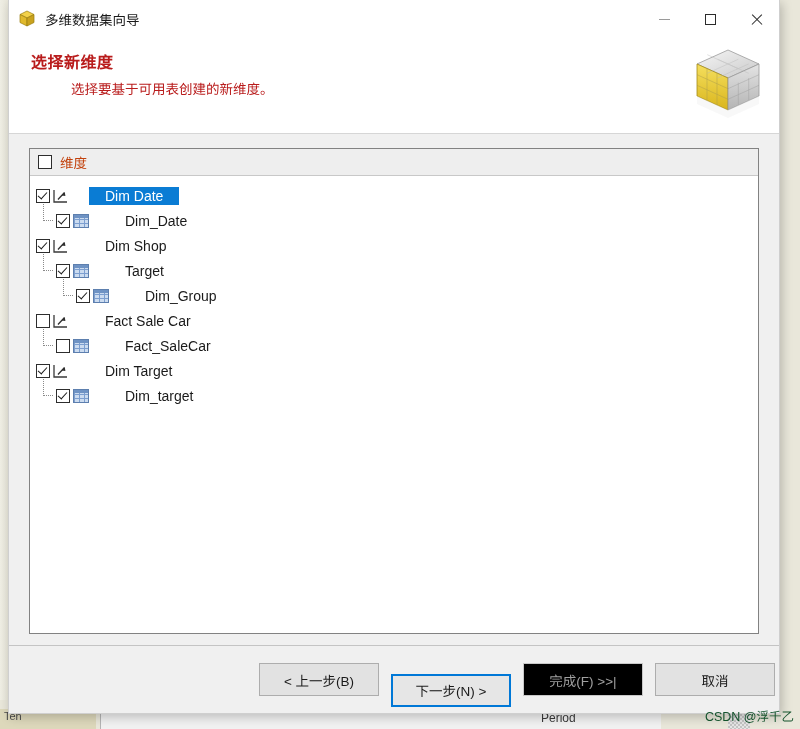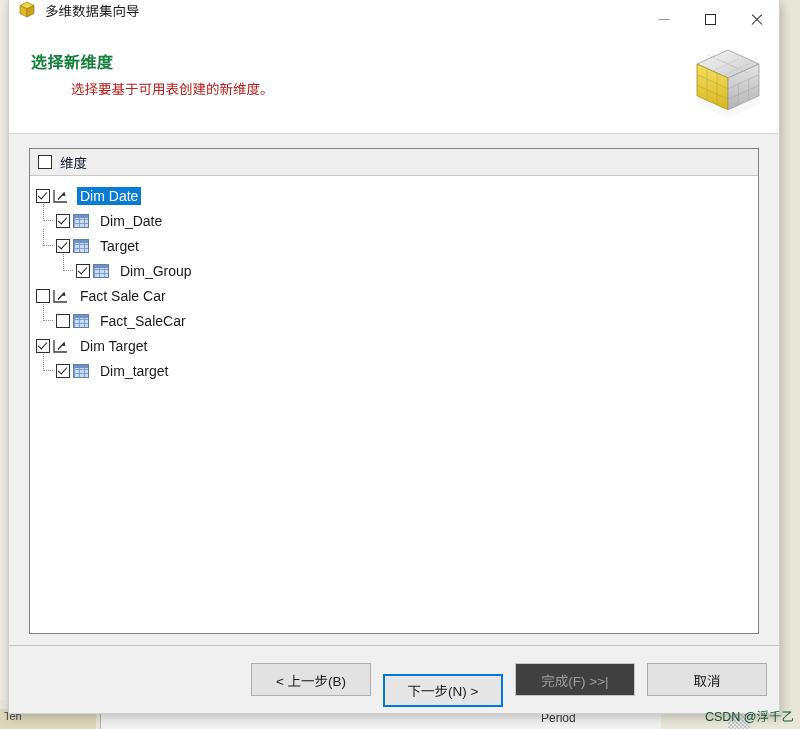--- a/index.html
+++ b/index.html
@@ -95,21 +95,21 @@
     box-sizing: border-box;
     display: flex;
     flex-direction: column;
   }
 
   
   .titlebar {
     height: 38px;
     background: #ffffff;
     display: flex;
-    align-items: flex-start;
+    align-items: center;
     flex: 0 0 auto;
     position: relative;
   }
   .title-icon {
     margin-left: 8px;
     width: 20px;
     height: 20px;
     position: relative;
     flex: 0 0 auto;
   }
@@ -161,21 +161,21 @@
     border-bottom: 1px solid #d6d6d6;
     position: relative;
     box-sizing: border-box;
   }
   .header-title {
     position: absolute;
     left: 22px;
     top: 11px;
     font-size: 16px;
     font-weight: bold;
-    color: #15803d;
+    color: #b91c1c;
     letter-spacing: 0.5px;
   }
   .header-sub {
     position: absolute;
     left: 62px;
     top: 40px;
     font-size: 13.5px;
     color: #b91c1c;
   }
   .header-cube {
@@ -209,21 +209,21 @@
     background: #eeeeee;
     border-bottom: 1px solid #c8c8c8;
     display: flex;
     align-items: center;
     padding-left: 8px;
     box-sizing: border-box;
   }
   .list-header-label {
     margin-left: 8px;
     font-size: 13.5px;
-    color: #0f172a;
+    color: #c2410c;
   }
   .tree {
     flex: 1 1 auto;
     padding: 7px 0 0 6px;
     box-sizing: border-box;
     overflow: auto;
     background: #fff;
   }
 
   
@@ -302,40 +302,40 @@
     flex: 0 0 auto;
     background:
       linear-gradient(to bottom, #6f93c4 0 3px, transparent 3px),
       repeating-linear-gradient(to right, #7d9fd0 0 1px, transparent 1px 5px),
       repeating-linear-gradient(to bottom, #7d9fd0 0 1px, transparent 1px 4px),
       #ccdcf0;
     border: 1px solid #5d7fae;
     box-sizing: border-box;
   }
   .node-label {
-    margin-left: 8px;
+    margin-left: 20px;
     font-size: 14px;
     color: #1a1a1a;
-    padding: 1px 3px;
+    padding: 1px 16px;
   }
   .node-label.selected {
     background: #0a7cd4;
     color: #ffffff;
   }
 
   
   .footer {
     flex: 0 0 auto;
     height: 68px;
     border-top: 1px solid #c4c4c4;
     background: #f0f0f0;
     display: flex;
     align-items: center;
     justify-content: flex-end;
-    padding-right: 12px;
+    padding-right: 4px;
     box-sizing: border-box;
     gap: 12px;
   }
   .btn {
     width: 120px;
     height: 33px;
     background: #e2e2e2;
     border: 1px solid #adadad;
     font-size: 13.5px;
     color: #1a1a1a;
@@ -347,21 +347,21 @@
     cursor: default;
     white-space: nowrap;
   }
   .btn.focused {
     border: 2px solid #0078d7;
     background: #e6e6e6;
     margin-top: 21px;
   }
   .btn.disabled {
     color: #a0a0a0;
-    background: #404040;
+    background: #000000;
     border-color: #c8c8c8;
   }
 
   
   .watermark {
     position: absolute;
     right: 6px;
     bottom: 4px;
     font-size: 12.5px;
     color: #14532d;
@@ -470,20 +470,30 @@
           </div>
           <div class="node">
             <span class="lead">
               <span class="connector"></span>
             </span>
             <span class="cb checked"></span>
             <span class="icon-table"></span>
             <span class="node-label">Dim_Date</span>
           </div>
           <div class="node">
+            <span class="lead"></span>
+            <span class="cb checked"></span>
+            <span class="icon-dim"><svg viewBox="0 0 17 16" width="17" height="16">
+                <path d="M2 2 L2 14 L15 14" fill="none" stroke="#3a3a3a" stroke-width="1.3"></path>
+                <path d="M6 11.5 L12.5 4.5" fill="none" stroke="#2f2f2f" stroke-width="1.3"></path>
+                <path d="M12.8 4.2 L13.4 8 L9.6 7.4 Z" fill="#2f2f2f"></path>
+              </svg></span>
+            <span class="node-label">Dim Shop</span>
+          </div>
+          <div class="node">
             <span class="lead">
               <span class="connector"></span>
             </span>
             <span class="cb checked"></span>
             <span class="icon-table"></span>
             <span class="node-label">Target</span>
           </div>
           <div class="node">
             <span class="lead">
               <span class="indent"></span>

